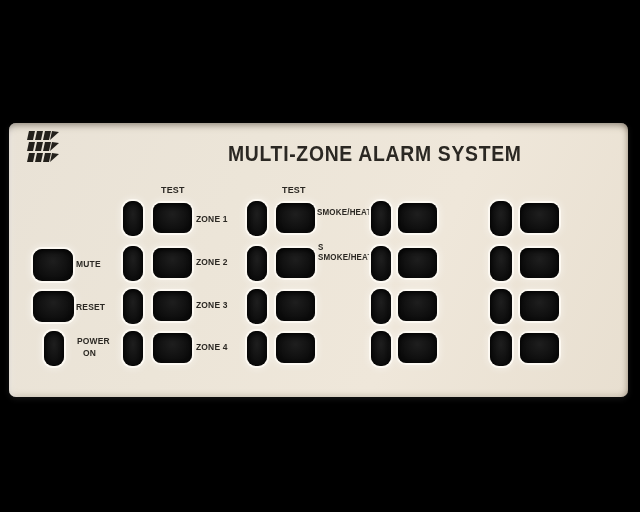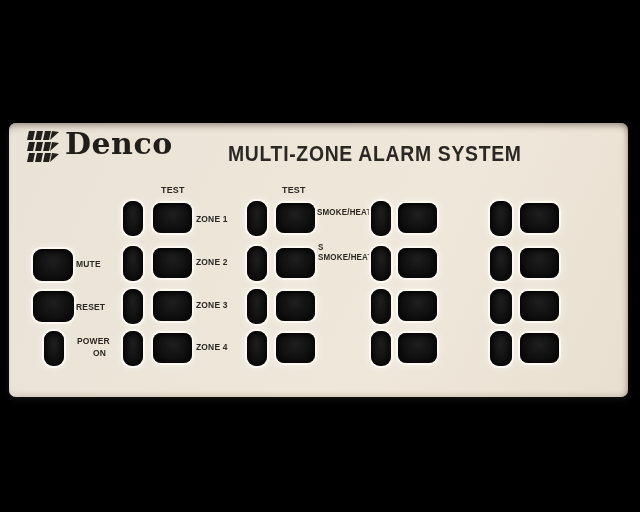--- a/index.html
+++ b/index.html
@@ -67,33 +67,32 @@
           <polygon points="27,0 34,1 25,9"></polygon>
         </g>
         <g transform="translate(0,22)">
           <polygon points="4,0 10,0 8,9 2,9"></polygon>
           <polygon points="12,0 18,0 16,9 10,9"></polygon>
           <polygon points="20,0 26,0 24,9 18,9"></polygon>
           <polygon points="27,0 34,1 25,9"></polygon>
         </g>
       </g>
     </svg>
-    <span class="brand-name">Denco</span>
 
     <div class="panel-title">MULTI-ZONE ALARM SYSTEM</div>
 
     <div class="cutout" style="left:24px; top:126px; width:40px; height:32px; border-radius:9px;"></div>
     <span class="lbl" style="left:67px; top:136px;">MUTE</span>
 
     <div class="cutout" style="left:24px; top:168px; width:41px; height:31px; border-radius:9px;"></div>
     <span class="lbl" style="left:67px; top:179px;">RESET</span>
 
     <div class="cutout n" style="left:35px; top:208px;"></div>
     <span class="lbl" style="left:68px; top:213px;">POWER</span>
-    <span class="lbl" style="left:84px; top:225px;">ON</span>
+    <span class="lbl" style="left:74px; top:225px;">ON</span>
 
     <span class="lbl" style="left:152px; top:62px; font-size:9.5px;">TEST</span>
     <span class="lbl" style="left:273px; top:62px; font-size:9.5px;">TEST</span>
 
     <div class="cutout n" style="left:114px; top:78px;"></div>
     <div class="cutout w" style="left:144px; top:80px;"></div>
     <div class="cutout n" style="left:114px; top:123px;"></div>
     <div class="cutout w" style="left:144px; top:125px;"></div>
     <div class="cutout n" style="left:114px; top:166px;"></div>
     <div class="cutout w" style="left:144px; top:168px;"></div>

